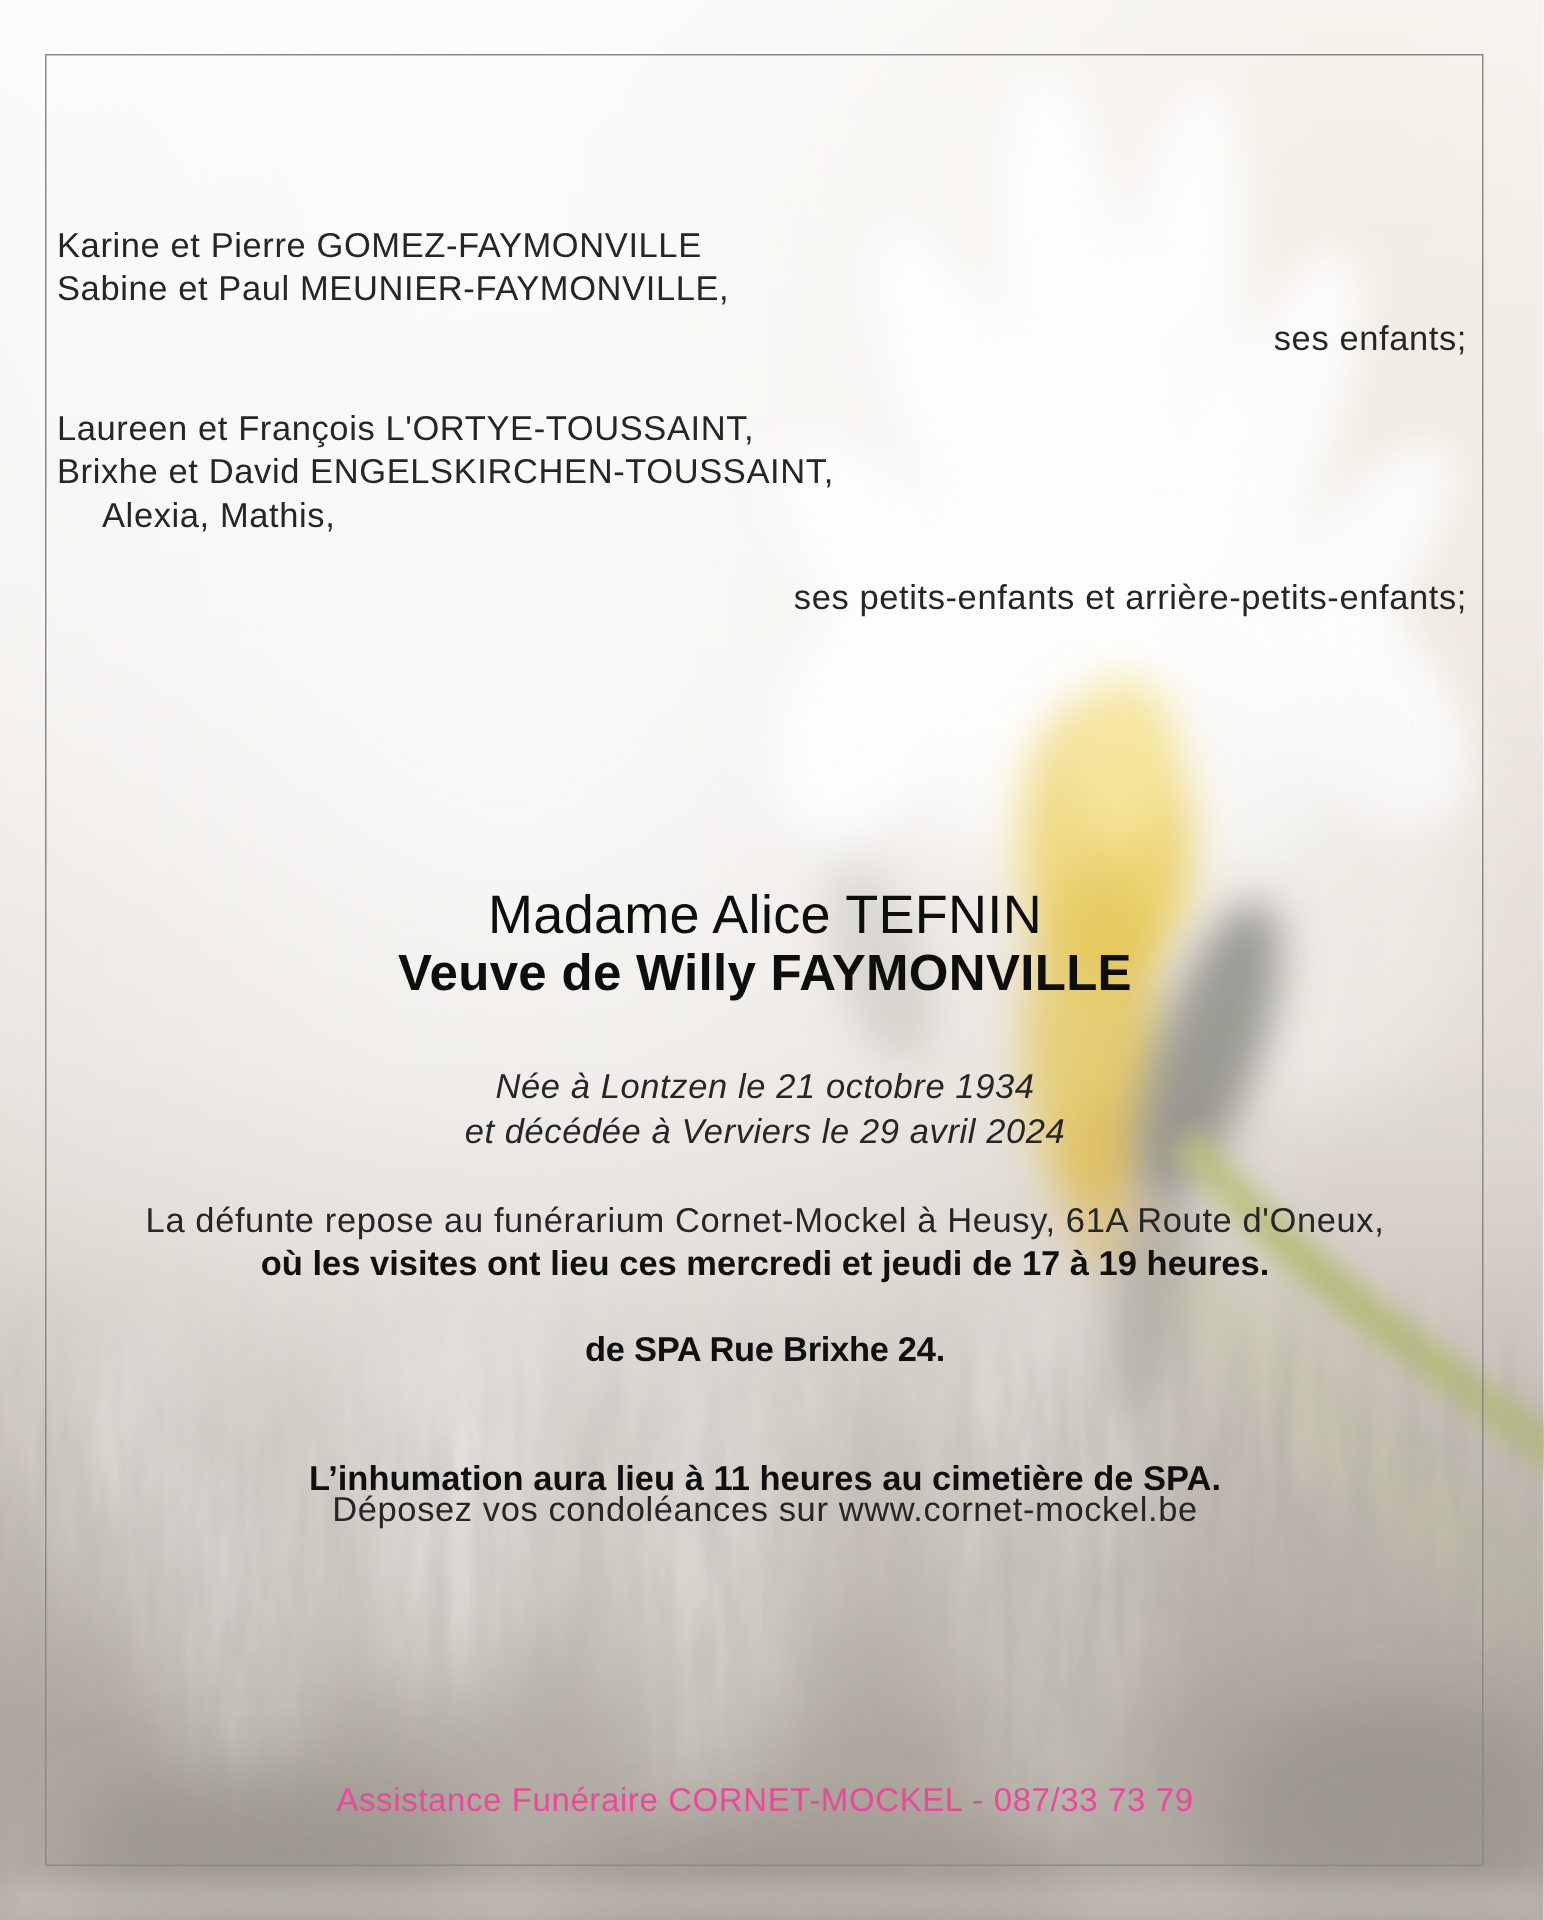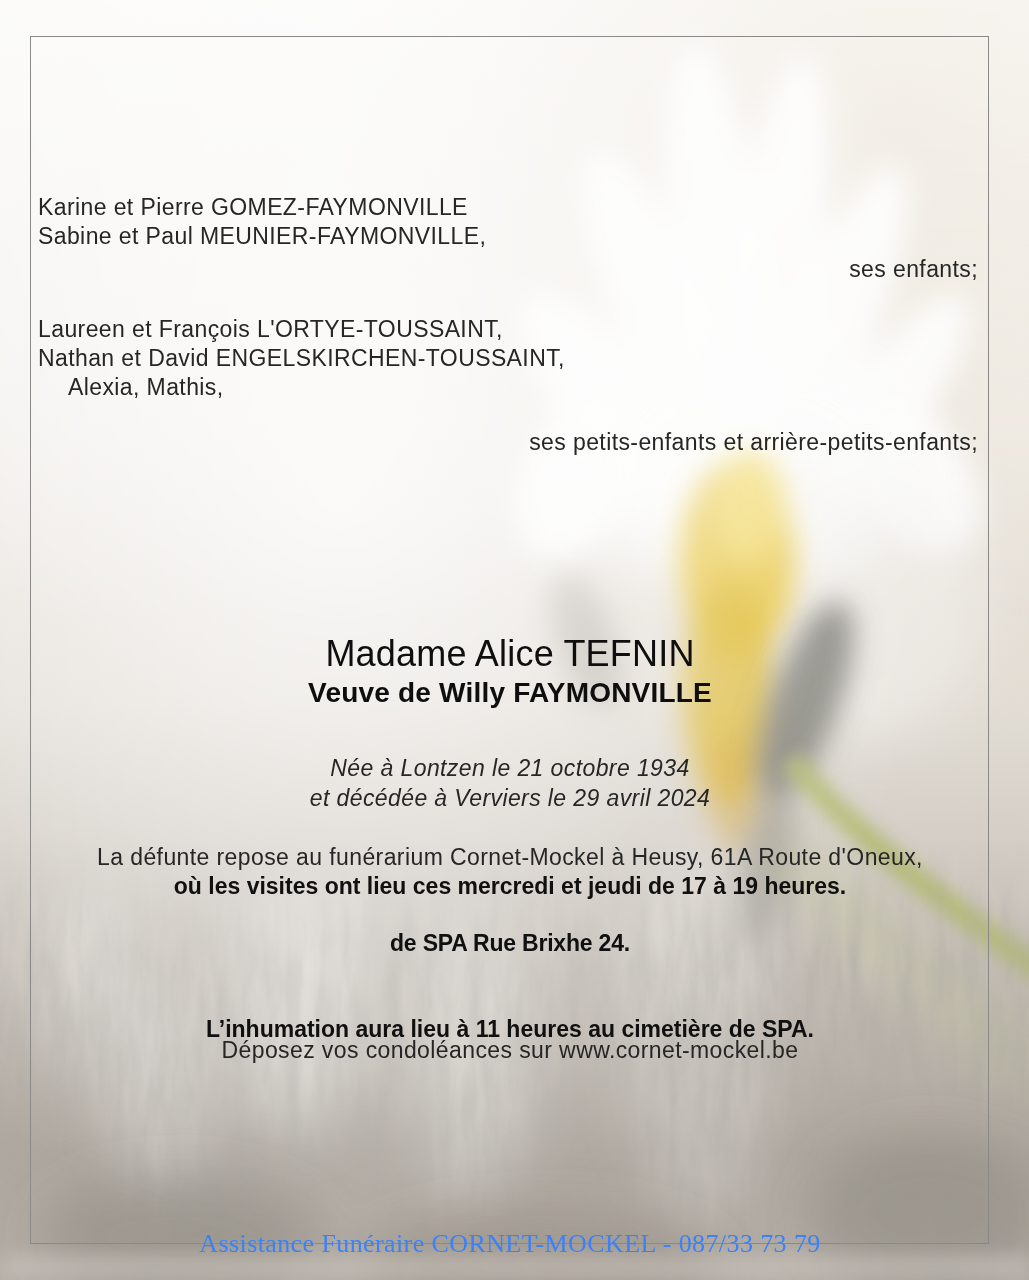--- a/index.html
+++ b/index.html
@@ -3,32 +3,32 @@
 <meta charset="utf-8">
 <style>
   html,body{margin:0;padding:0;}
   body{width:1029px;height:1280px;overflow:hidden;background:#fff;}
   .page{position:relative;width:1029px;height:1280px;
         font-family:"Liberation Sans","DejaVu Sans",sans-serif;
         color:#262626;}
   .bg{position:absolute;left:0;top:0;width:1029px;height:1280px;display:block;}
   .frame{position:absolute;left:30px;top:36px;width:959px;height:1208px;
          border:1px solid #8b8987;box-sizing:border-box;pointer-events:none;}
-  .txt{position:absolute;font-size:23px;line-height:29px;letter-spacing:.4px;white-space:nowrap;margin-top:44px;}
+  .txt{position:absolute;font-size:23px;line-height:29px;letter-spacing:.4px;white-space:nowrap;}
   .left{left:38px;text-align:left;}
   .right{right:51px;text-align:right;}
   .center{left:30px;width:960px;text-align:center;}
   .ind{padding-left:30px;}
   .b{font-weight:bold;color:#101010;letter-spacing:0;}
   .name{font-size:36px;line-height:38px;font-weight:normal;color:#0e0e0e;letter-spacing:.2px;}
-  .widow{font-size:28px;line-height:30px;font-weight:bold;color:#0e0e0e;letter-spacing:.2px;}
+  .widow{font-size:34px;line-height:30px;font-weight:bold;color:#0e0e0e;letter-spacing:.2px;}
   .dates{line-height:30px;font-style:italic;}
   .tight{font-size:23px;letter-spacing:0;}
   .tight .b{letter-spacing:-.2px;}
-  .footer{font-size:26px;color:#3b82f6;font-family:Liberation Serif, serif;}
+  .footer{font-size:22px;color:#ec4899;}
 </style>
 </head>
 <body>
 
 <div class="page">
 
   <svg class="bg" viewBox="0 0 1029 1280" aria-hidden="true">
     <defs>
       <linearGradient id="base" x1="0" y1="0" x2="0" y2="1">
         <stop offset="0" stop-color="#f6f4f1"></stop>
@@ -130,21 +130,21 @@
   <div class="frame"></div>
 
   <div class="txt left" style="top:149px">
     <div>Karine et Pierre GOMEZ-FAYMONVILLE</div>
     <div>Sabine et Paul MEUNIER-FAYMONVILLE,</div>
   </div>
   <div class="txt right" style="top:211px">ses enfants;</div>
 
   <div class="txt left" style="top:271px">
     <div>Laureen et François L'ORTYE-TOUSSAINT,</div>
-    <div>Nathan et David ENGELSKIRCHEN-TOUSSAINT,</div>
+    <div>Brixhe et David ENGELSKIRCHEN-TOUSSAINT,</div>
     <div class="ind">Alexia, Mathis,</div>
   </div>
   <div class="txt right" style="top:384px">ses petits-enfants et arrière-petits-enfants;</div>
 
 
   <div class="txt center name" style="top:591px">Madame Alice TEFNIN</div>
   <div class="txt center widow" style="top:634px">Veuve de Willy FAYMONVILLE</div>
 
   <div class="txt center dates" style="top:709px">
     <div>Née à Lontzen le 21 octobre 1934</div>

